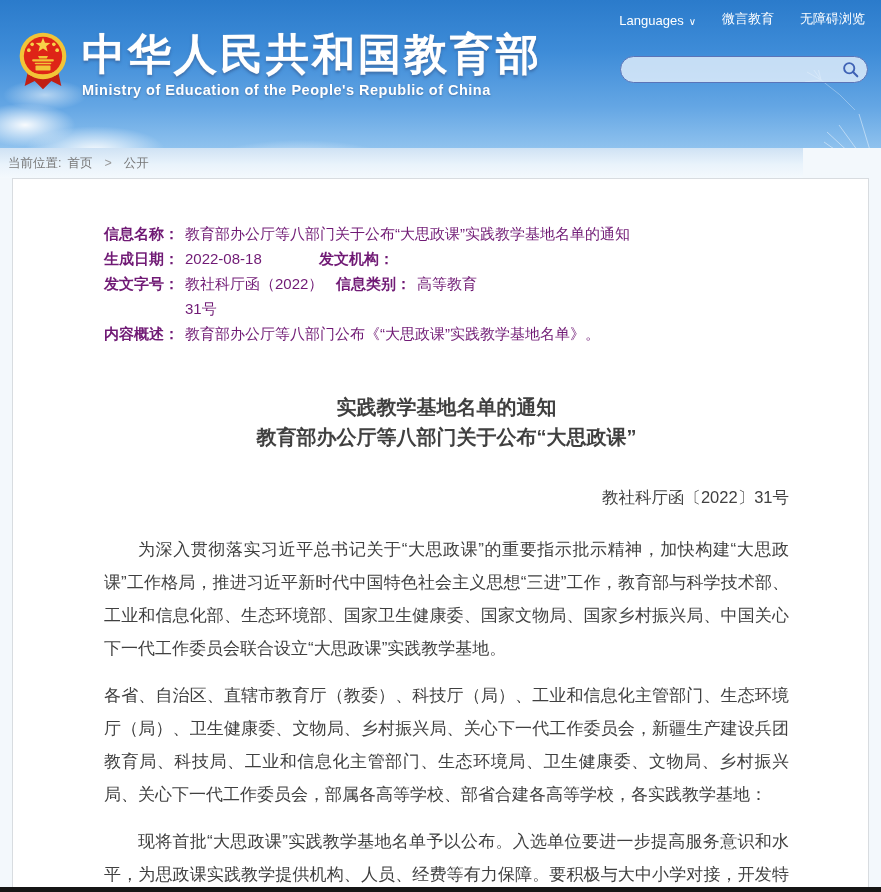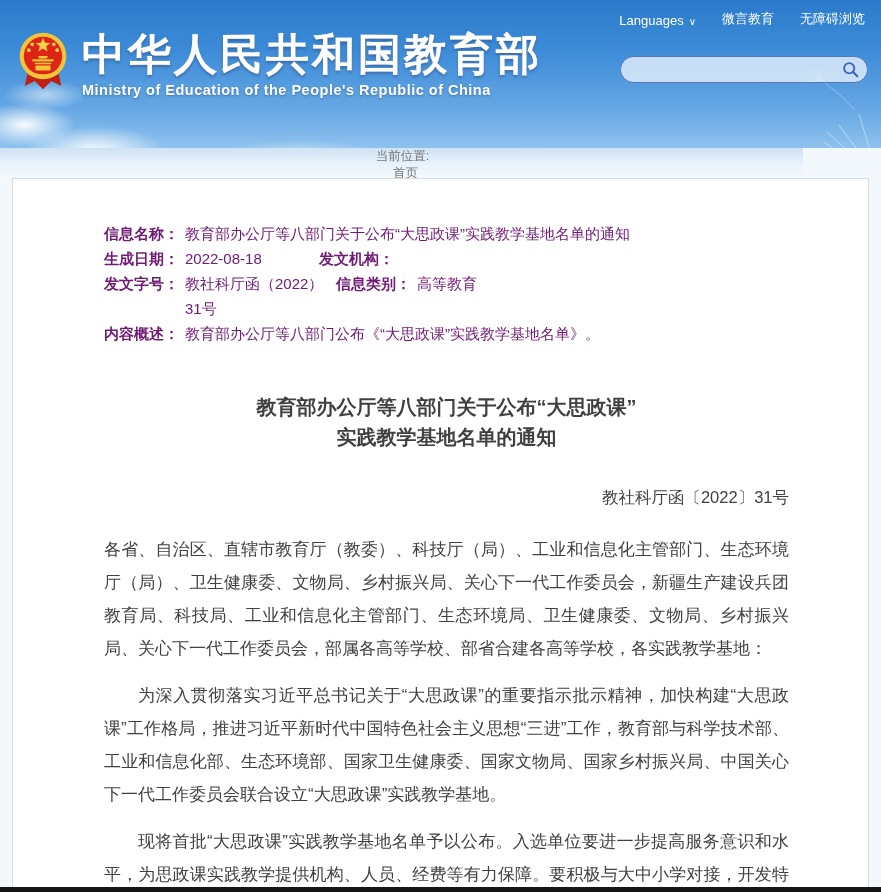--- a/index.html
+++ b/index.html
@@ -59,21 +59,21 @@
   .search input {
     flex:1; height:100%; border:none; outline:none; background:transparent;
     padding:0 6px 0 14px; font-size:13px; color:#335;
   }
   .search button { background:none; border:none; cursor:pointer; padding:0 8px 0 0; display:flex; align-items:center; }
 
   
   .breadcrumb {
     position:absolute; left:0; top:148px; width:803px; height:30px;
     background:linear-gradient(180deg,#cfe2f4 0%,#e9f3fb 55%,#f4f9fd 100%);
-    font-size:12.5px; color:#777; display:flex; align-items:center; padding-left:8px;flex-direction:column;
+    font-size:12.5px; color:#777; display:flex; align-items:center; padding-left:8px;
   }
   .breadcrumb a { color:#777; text-decoration:none; cursor:pointer; }
   .breadcrumb .sep { margin:0 12px; color:#999; }
   .breadcrumb .pfx { margin-right:6px; }
 
   
   .main { position:absolute; left:0; top:178px; width:881px; height:714px; background:#f3f8fc; }
   .content-box {
     position:absolute; left:12px; right:12px; top:0; bottom:0;
     background:#ffffff; border:1px solid #d8dce0; border-bottom:none;
@@ -216,29 +216,29 @@
             <span class="meta-val">高等教育</span>
           </span>
         </div>
         <div class="meta-row">
           <span class="meta-label">内容概述：</span>
           <span class="meta-val">教育部办公厅等八部门公布《“大思政课”实践教学基地名单》。</span>
         </div>
       </div>
 
       <h1 class="doc-title">
+        <span>实践教学基地名单的通知</span>
         <span>教育部办公厅等八部门关于公布“大思政课”</span>
-        <span>实践教学基地名单的通知</span>
       </h1>
 
       <div class="doc-no">教社科厅函〔2022〕31号</div>
 
       <div class="body-text">
+        <p class="para indent">为深入贯彻落实习近平总书记关于“大思政课”的重要指示批示精神，加快构建“大思政课”工作格局，推进习近平新时代中国特色社会主义思想“三进”工作，教育部与科学技术部、工业和信息化部、生态环境部、国家卫生健康委、国家文物局、国家乡村振兴局、中国关心下一代工作委员会联合设立“大思政课”实践教学基地。</p>
         <p class="para">各省、自治区、直辖市教育厅（教委）、科技厅（局）、工业和信息化主管部门、生态环境厅（局）、卫生健康委、文物局、乡村振兴局、关心下一代工作委员会，新疆生产建设兵团教育局、科技局、工业和信息化主管部门、生态环境局、卫生健康委、文物局、乡村振兴局、关心下一代工作委员会，部属各高等学校、部省合建各高等学校，各实践教学基地：</p>
-        <p class="para indent">为深入贯彻落实习近平总书记关于“大思政课”的重要指示批示精神，加快构建“大思政课”工作格局，推进习近平新时代中国特色社会主义思想“三进”工作，教育部与科学技术部、工业和信息化部、生态环境部、国家卫生健康委、国家文物局、国家乡村振兴局、中国关心下一代工作委员会联合设立“大思政课”实践教学基地。</p>
         <p class="para indent">现将首批“大思政课”实践教学基地名单予以公布。入选单位要进一步提高服务意识和水平，为思政课实践教学提供机构、人员、经费等有力保障。要积极与大中小学对接，开发特色课程，不断增强实践教学效果。</p>
 
       </div>
 
     </div>
   </main>
 
   <div class="bottom-bar"></div>
 </div>
 

